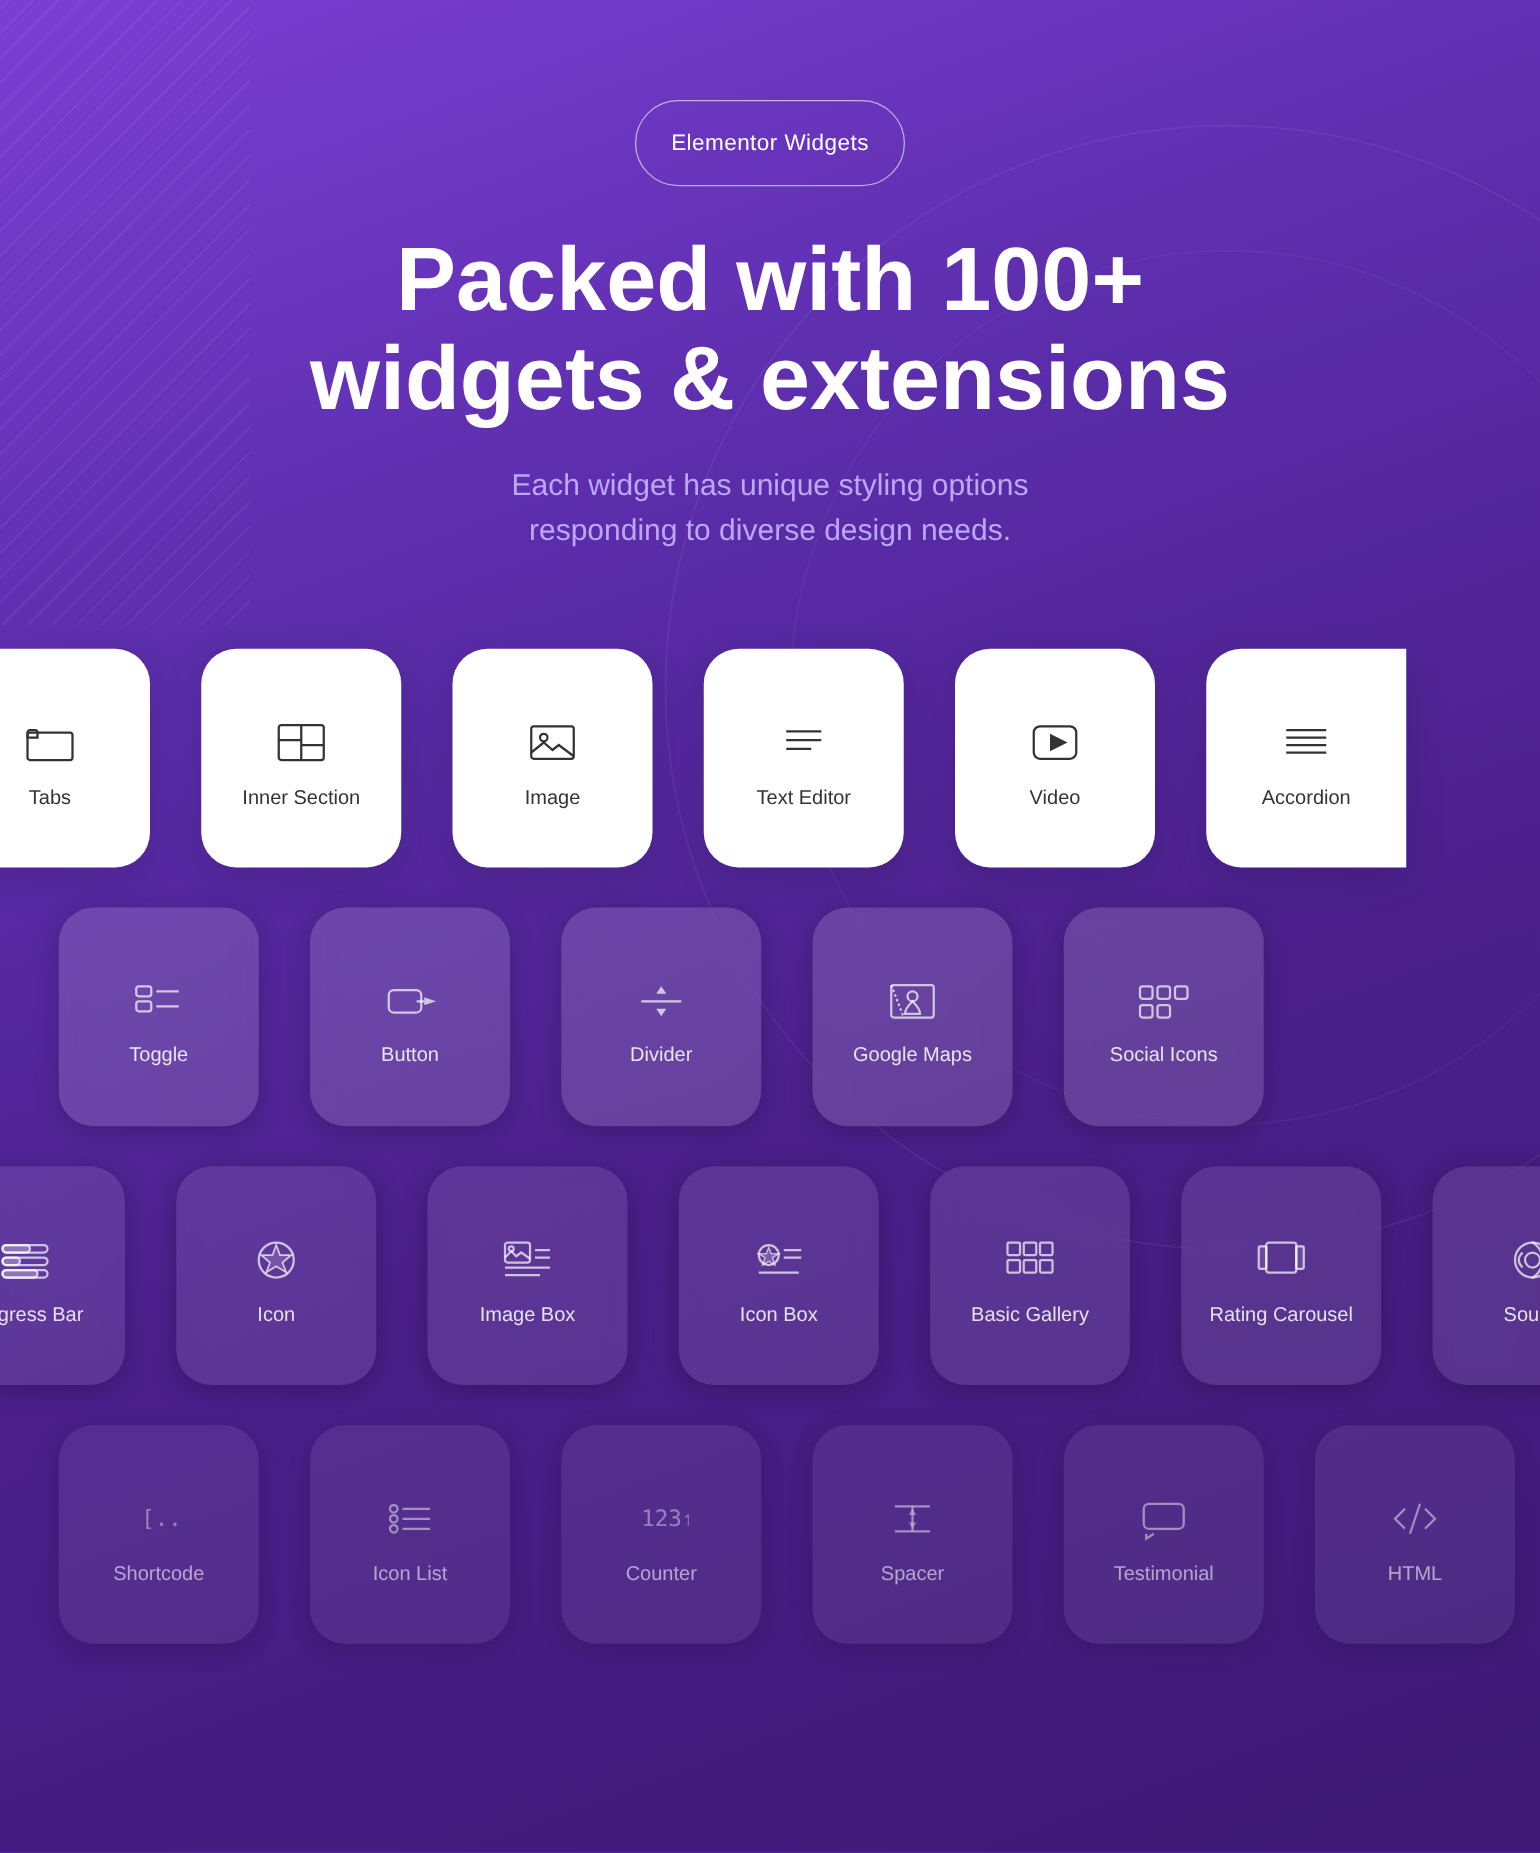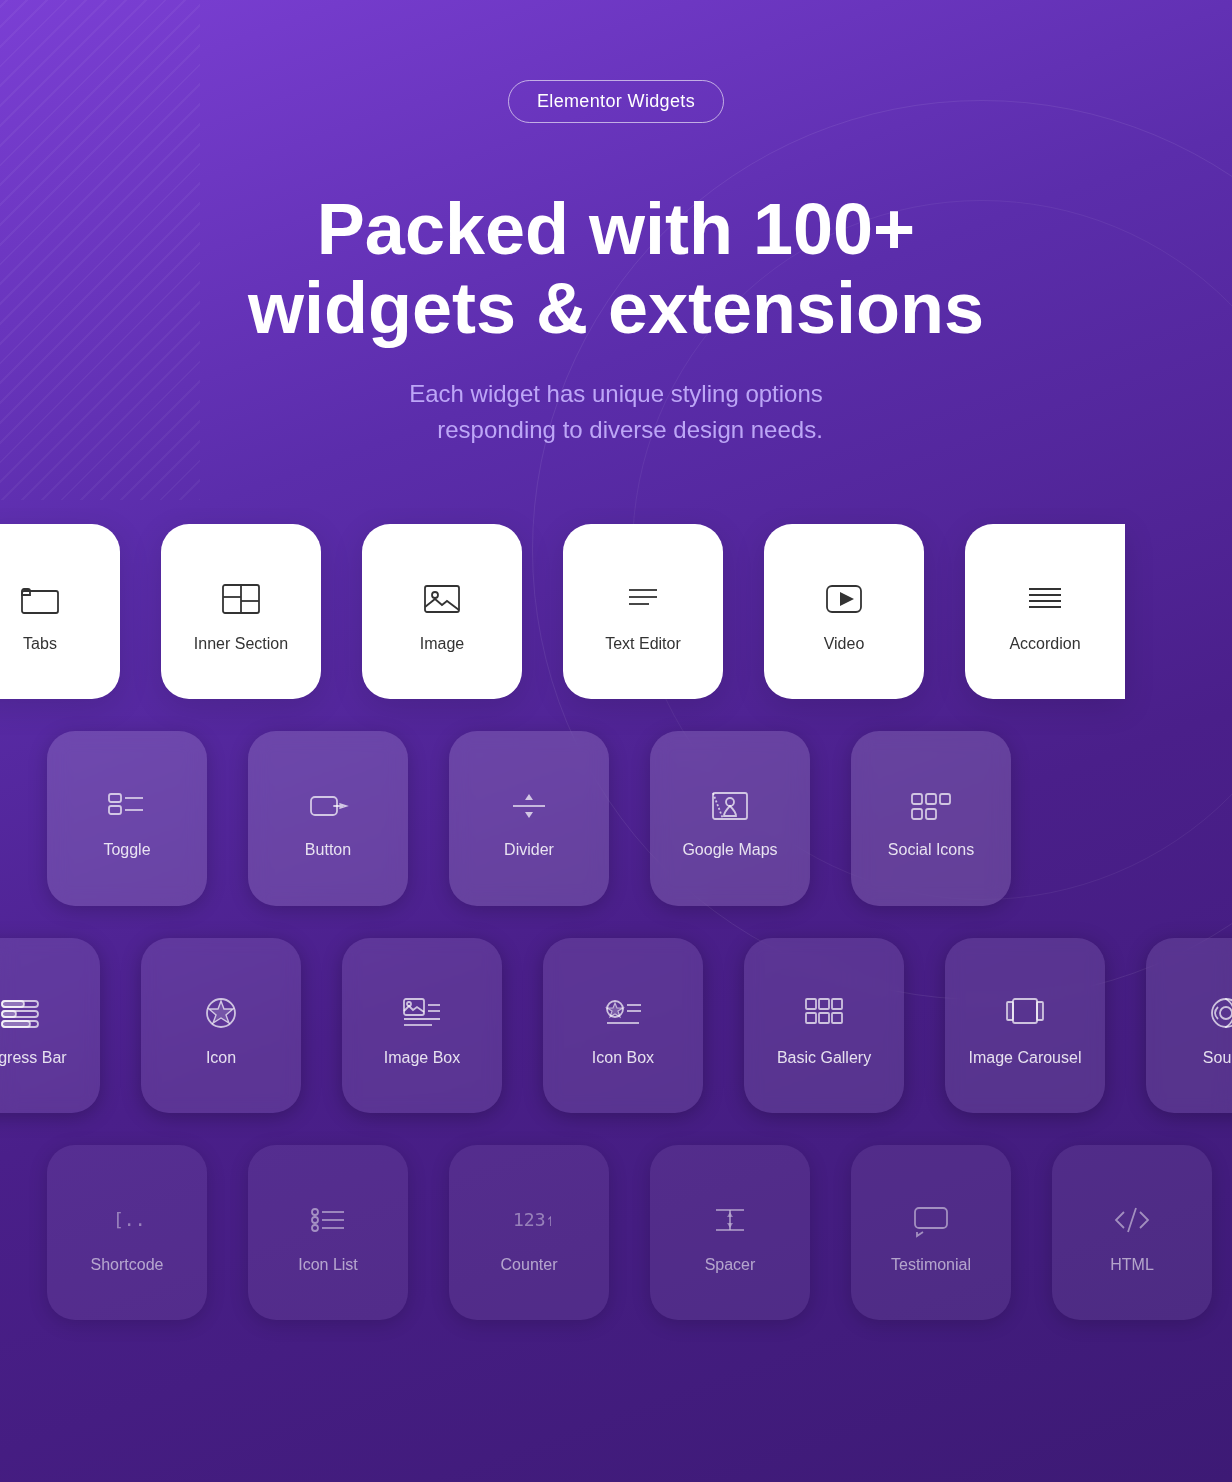--- a/index.html
+++ b/index.html
@@ -66,43 +66,42 @@
       z-index: 2;
       display: flex;
       flex-direction: column;
       align-items: center;
       padding-top: 80px;
     }
 
     .badge {
       border: 1.5px solid rgba(255,255,255,0.6);
       border-radius: 50px;
-      padding: 10px 28px;
+      padding: 23px 28px;
       color: #fff;
       font-size: 18px;
       font-weight: 400;
       letter-spacing: 0.02em;
       margin-bottom: 36px;
     }
 
     .main-title {
       font-size: 72px;
       font-weight: 800;
       color: #fff;
       text-align: center;
       line-height: 1.1;
       max-width: 800px;
       margin-bottom: 28px;
-      margin-top: 31px;
     }
 
     .subtitle {
       font-size: 24px;
       color: rgba(200,180,255,0.9);
-      text-align: right;
+      text-align: center;
       line-height: 1.5;
       max-width: 600px;
       margin-bottom: 60px;
     }
 
     
     .widgets-container {
       width: 100%;
       padding: 0 0 40px 0;
       display: flex;
@@ -426,21 +425,21 @@
       </div>
 
       <div class="widget-card card-dark">
         <div class="widget-icon">
           <svg class="icon-svg" viewBox="0 0 44 44" fill="none" stroke="rgba(255,255,255,0.7)" stroke-width="1.8">
             <rect x="10" y="8" width="24" height="24" rx="2"></rect>
             <rect x="4" y="11" width="6" height="18" rx="1" fill="rgba(255,255,255,0.1)"></rect>
             <rect x="34" y="11" width="6" height="18" rx="1" fill="rgba(255,255,255,0.1)"></rect>
           </svg>
         </div>
-        <div class="widget-label">Image Carousel</div>
+        <div class="widget-label">Rating Carousel</div>
       </div>
 
       <div class="widget-card card-dark" style="width:120px; overflow:hidden; border-radius: 28px 0 0 28px;">
         <div class="widget-icon">
           <svg class="icon-svg" viewBox="0 0 44 44" fill="none" stroke="rgba(255,255,255,0.7)" stroke-width="1.8">
             <circle cx="22" cy="22" r="14"></circle>
             <circle cx="22" cy="22" r="6"></circle>
             <path d="M22 8c0 0 8 4 8 14s-8 14-8 14" stroke-linecap="round"></path>
             <path d="M14 16c0 0-3 3-3 6s3 6 3 6"></path>
           </svg>

